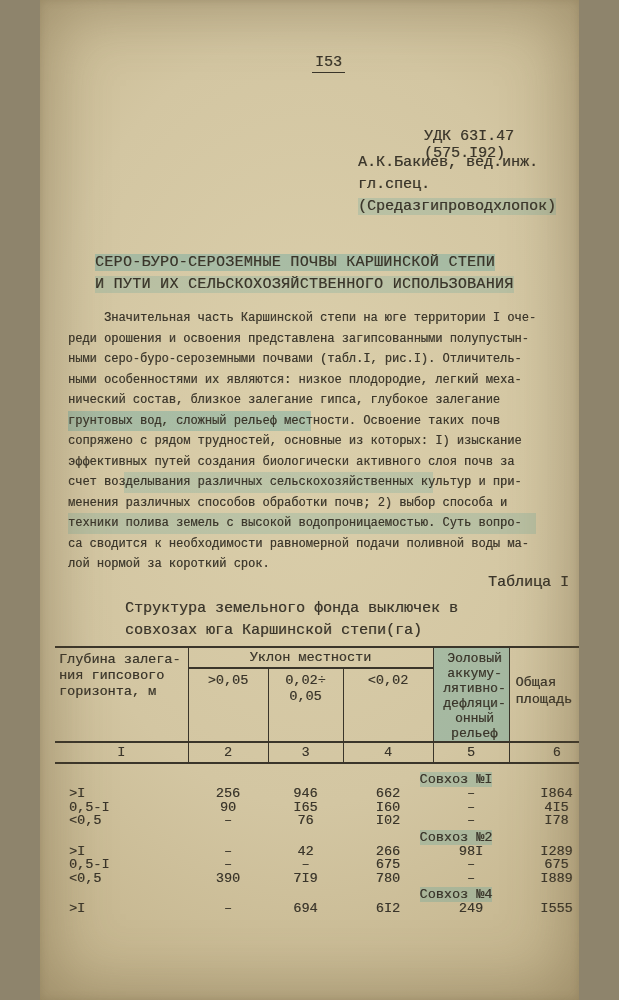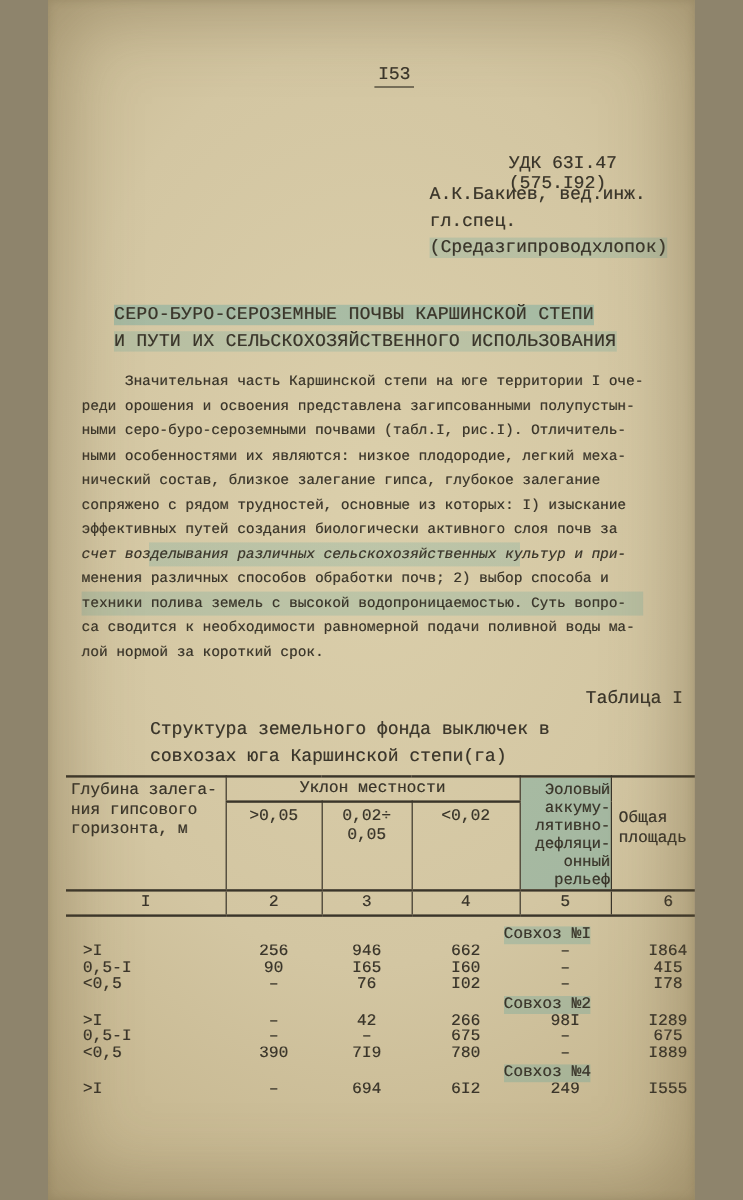--- a/index.html
+++ b/index.html
@@ -25,34 +25,34 @@
   .udc{position:absolute;top:128px;left:384px;font-size:15px;}
   .authors{position:absolute;top:152px;left:318px;font-size:15px;line-height:22px;}
   .authors .aline{white-space:pre;}
   .authors .tinted{background:var(--cyan-light);}
   .title{position:absolute;top:252px;left:55px;font-size:15px;line-height:22px;letter-spacing:.3px;}
   .title .l1{background:var(--cyan);}
   .title .l2{background:var(--cyan-light);}
   .bodytext{position:absolute;top:308px;left:28px;font-size:12px;line-height:20.5px;}
   .bline{white-space:pre;}
   .tint-left{background:linear-gradient(90deg, var(--cyan) 0%, var(--cyan) 52%, transparent 52%);}
-  .tint-mid{background:linear-gradient(90deg, transparent 0%, transparent 12%, var(--cyan-light) 12%, var(--cyan-light) 78%, transparent 78%);font-style:italic;}
+  .tint-mid{background:linear-gradient(90deg, transparent 0%, transparent 12%, var(--cyan-light) 12%, var(--cyan-light) 78%, transparent 78%);}
   .tint-full{background:var(--cyan-light);}
   .tlabel{position:absolute;top:574px;left:448px;font-size:15px;}
   .tcaption{position:absolute;top:598px;left:85px;font-size:15px;line-height:22px;white-space:pre-line;}
   table.t{
     position:absolute;top:646px;left:15px;width:589px;
     border-collapse:collapse;table-layout:fixed;
     border-top:2.2px solid var(--ink);
   }
   .t td{overflow:hidden;}
   .vr{border-right:1.8px solid var(--ink);}
   td.c1h{white-space:pre-line;font-size:13.5px;line-height:16px;text-align:left;padding:4px 0 0 4px;vertical-align:top;margin-left:12px;}
   td.slopeh{height:20px;text-align:center;font-size:13.5px;border-bottom:2px solid var(--ink);vertical-align:top;padding-top:2px;}
-  td.eolh{white-space:pre-line;font-size:13px;line-height:15px;text-align:right;padding:3px 0 0 7px;vertical-align:top;background:var(--cyan);margin-left:26px;}
+  td.eolh{white-space:pre-line;font-size:13px;line-height:15px;text-align:center;padding:3px 0 0 7px;vertical-align:top;background:var(--cyan);margin-left:26px;}
   td.toth{white-space:pre-line;font-size:13.5px;line-height:17px;text-align:left;padding:26px 40px 0 6px;vertical-align:top;}
   tr.sub td{height:72px;vertical-align:top;padding-top:4px;text-align:center;font-size:13.5px;line-height:16px;white-space:pre-line;}
   tr.nums td{height:21px;font-size:13.5px;text-align:center;border-top:2px solid var(--ink);border-bottom:2px solid var(--ink);vertical-align:middle;}
   tr.grp td{font-size:13.5px;height:17px;line-height:15px;padding-left:213px;text-align:center;vertical-align:bottom;}
   tr.grp.first td{padding-top:7px;height:24px;}
   tr.grp .chip{background:rgba(36,148,158,.20);}
   tr.d td{font-size:13.5px;height:13.5px;line-height:13.5px;text-align:center;vertical-align:middle;padding:0;}
   tr.d td.c1{text-align:left;padding-left:14px;}
   .pr{padding-right:40px !important;margin-top:26px;}
 </style>
@@ -75,20 +75,21 @@
     <span class="l1">СЕРО-БУРО-СЕРОЗЕМНЫЕ ПОЧВЫ КАРШИНСКОЙ СТЕПИ</span><br>
     <span class="l2">И ПУТИ ИХ СЕЛЬСКОХОЗЯЙСТВЕННОГО ИСПОЛЬЗОВАНИЯ</span>
   </div>
 
   <div class="bodytext">
     <div class="bline">     Значительная часть Каршинской степи на юге территории I оче-</div>
     <div class="bline">реди орошения и освоения представлена загипсованными полупустын-</div>
     <div class="bline">ными серо-буро-сероземными почвами (табл.I, рис.I). Отличитель-</div>
     <div class="bline">ными особенностями их являются: низкое плодородие, легкий меха-</div>
     <div class="bline">нический состав, близкое залегание гипса, глубокое залегание</div>
+    <div class="bline tint-left">грунтовых вод, сложный рельеф местности. Освоение таких почв</div>
     <div class="bline">сопряжено с рядом трудностей, основные из которых: I) изыскание</div>
     <div class="bline">эффективных путей создания биологически активного слоя почв за</div>
     <div class="bline tint-mid">счет возделывания различных сельскохозяйственных культур и при-</div>
     <div class="bline">менения различных способов обработки почв; 2) выбор способа и</div>
     <div class="bline tint-full">техники полива земель с высокой водопроницаемостью. Суть вопро-</div>
     <div class="bline">са сводится к необходимости равномерной подачи поливной воды ма-</div>
     <div class="bline">лой нормой за короткий срок.</div>
   </div>
 
   <div class="tlabel">Таблица I</div>

